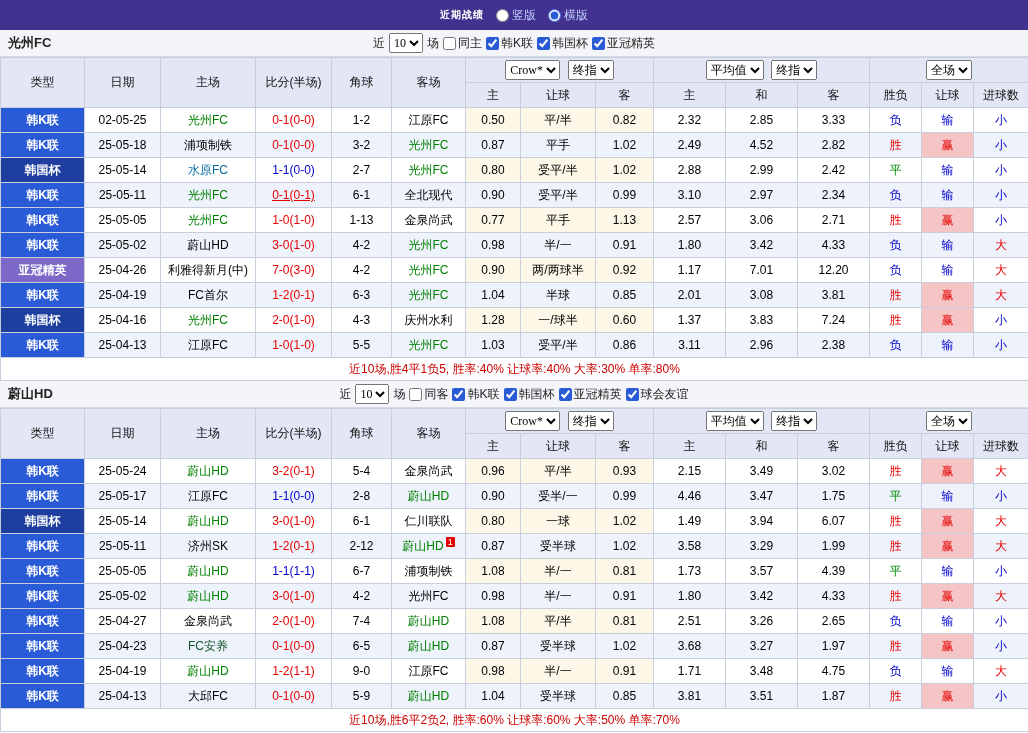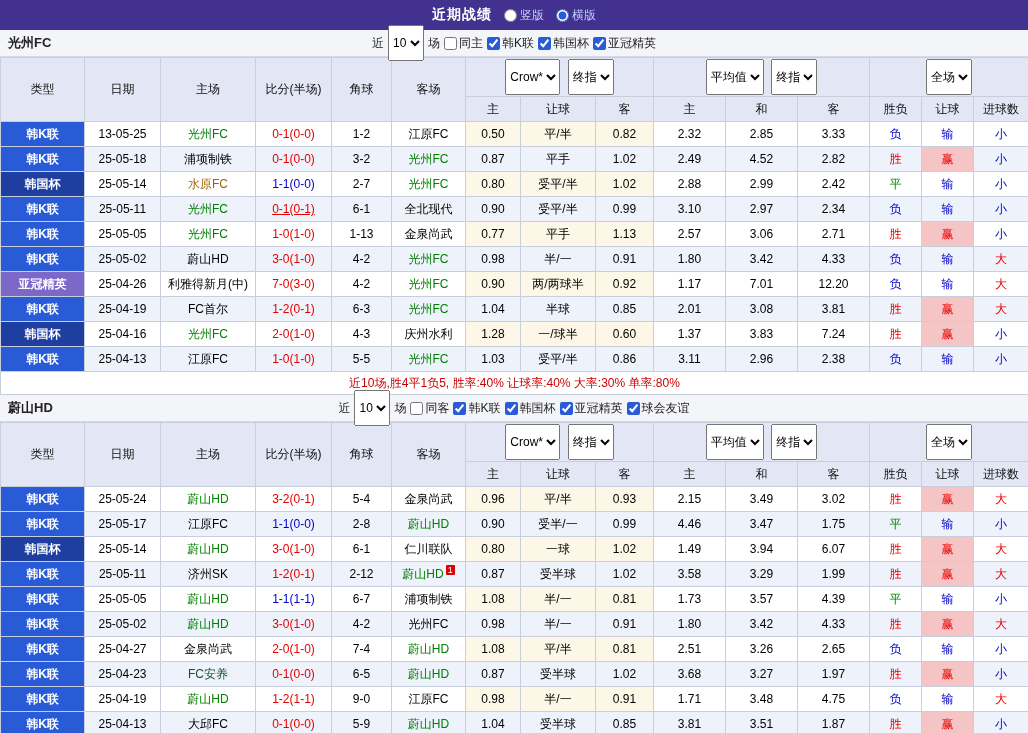--- a/index.html
+++ b/index.html
@@ -8,34 +8,34 @@
   body {
     width:1028px;
     font-family:"Liberation Sans","DejaVu Sans",sans-serif;
     font-size:12px; color:#000; background:#fff;
   }
   
   .topbar {
     height:30px; background:#42318f;
     display:flex; align-items:center; justify-content:center; gap:12px;
   }
-  .topbar .title { color:#fff; font-weight:bold; font-size:14px; letter-spacing:1px; }
+  .topbar .title { color:#fff; font-weight:bold; font-size:10px; letter-spacing:1px; }
   .topbar label { color:#bfcdfb; display:inline-flex; align-items:center; gap:3px; cursor:pointer; }
   input[type=radio], input[type=checkbox] { accent-color:#2a5bd7; width:13px; height:13px; margin:0; }
 
   
   .sec-head {
     position:relative; height:27px; background:#f4f5f8;
     border-bottom:1px solid #d7dae6;
     display:flex; align-items:center; justify-content:center;
   }
   .sec-head .team { position:absolute; left:8px; font-weight:bold; font-size:13px; color:#222; }
   .filters { display:inline-flex; align-items:center; gap:4px; color:#222; }
   .filters label { display:inline-flex; align-items:center; gap:2px; cursor:pointer; }
-  select { font-family:Liberation Sans, sans-serif; font-size:12px; height:36px; }
+  select { font-family:Liberation Serif, serif; font-size:12px; height:20px; }
 
   
   table { border-collapse:collapse; table-layout:fixed; width:1028px; }
   th, td {
     border:1px solid #c9cedd; text-align:center; padding:0 2px;
     height:25px; overflow:hidden; white-space:nowrap;
   }
   thead th { background:#e3e7f5; font-weight:normal; color:#111; }
   thead th.ddcell { padding:1px 0; }
   thead th.ddcell select { margin:0 2px; }
@@ -135,21 +135,21 @@
         <th>和</th>
         <th>客</th>
         <th>胜负</th>
         <th>让球</th>
         <th>进球数</th>
       </tr>
     </thead>
     <tbody>
         <tr>
           <td style="background: rgb(42, 91, 215); color: rgb(255, 255, 255); font-weight: bold;">韩K联</td>
-          <td>13-05-25</td>
+          <td>02-05-25</td>
           <td style="color: rgb(0, 128, 0);">光州FC</td>
           <td style="color: rgb(230, 0, 0);">0-1(0-0)</td>
           <td>1-2</td>
           <td style="color: rgb(0, 0, 0);">江原FC</td>
           <td class="cream">0.50</td>
           <td class="cream">平/半</td>
           <td class="cream">0.82</td>
           <td>2.32</td>
           <td>2.85</td>
           <td>3.33</td>
@@ -170,21 +170,21 @@
           <td>2.49</td>
           <td>4.52</td>
           <td>2.82</td>
           <td style="color: rgb(230, 0, 0);">胜</td>
           <td style="color: rgb(230, 0, 0); background: rgb(245, 197, 197);">赢</td>
           <td style="color: rgb(0, 0, 204);">小</td>
         </tr>
         <tr>
           <td style="background: rgb(30, 63, 159); color: rgb(255, 255, 255); font-weight: bold;">韩国杯</td>
           <td>25-05-14</td>
-          <td style="color: #a16207; border-radius: 8px;">水原FC</td>
+          <td style="color: #0369a1; border-radius: 8px;">水原FC</td>
           <td style="color: rgb(0, 0, 204);">1-1(0-0)</td>
           <td>2-7</td>
           <td style="color: rgb(0, 128, 0);">光州FC</td>
           <td class="cream">0.80</td>
           <td class="cream">受平/半</td>
           <td class="cream">1.02</td>
           <td>2.88</td>
           <td>2.99</td>
           <td>2.42</td>
           <td style="color: rgb(0, 136, 0);">平</td>

